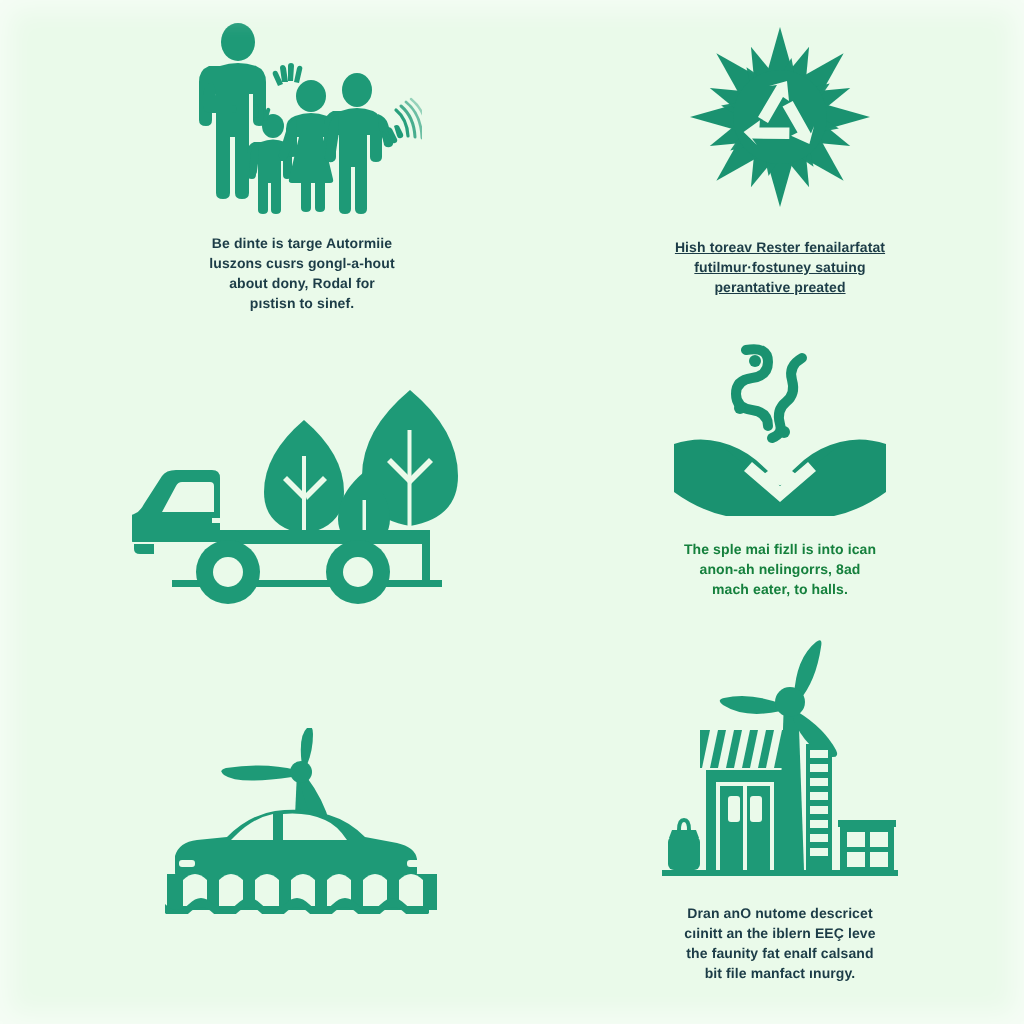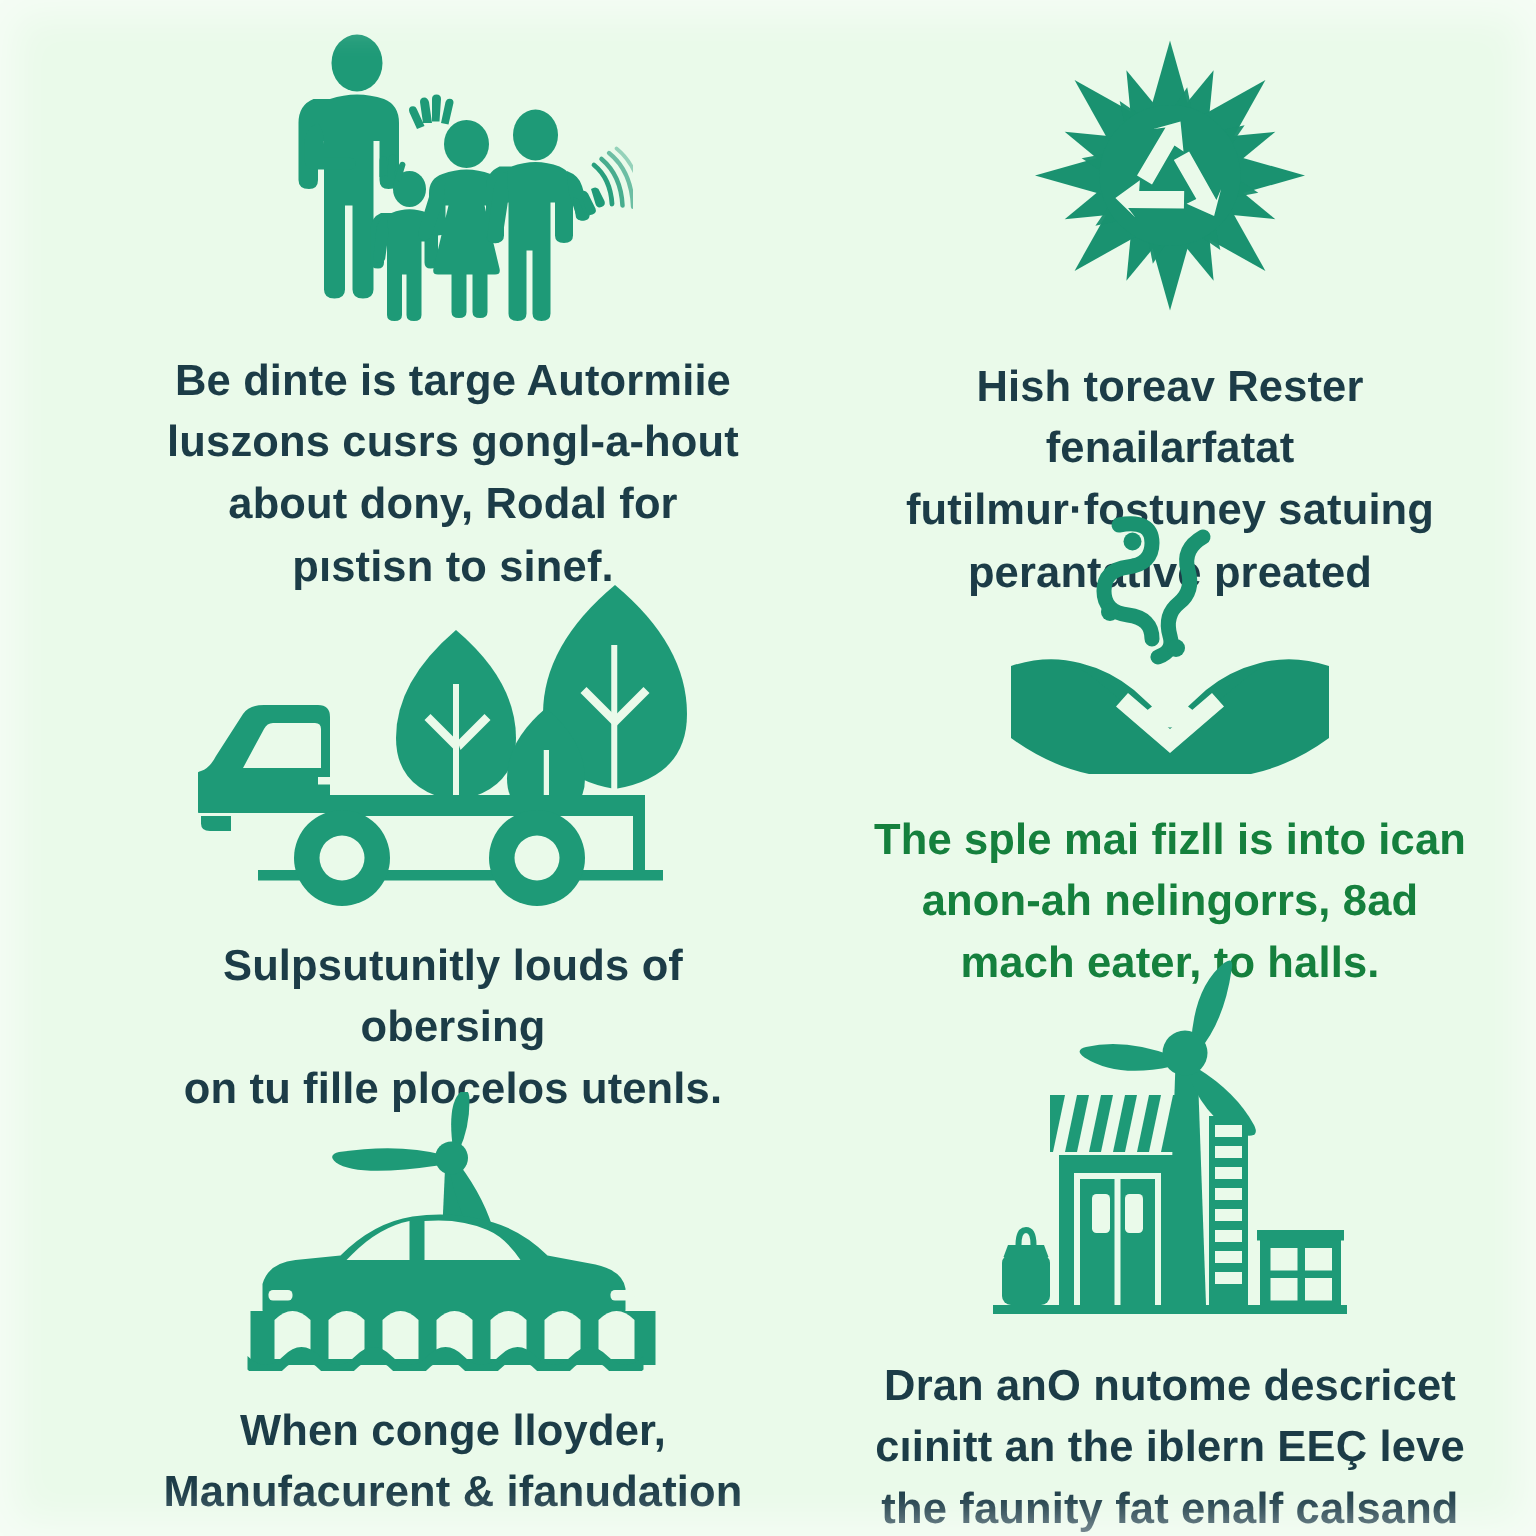--- a/index.html
+++ b/index.html
@@ -30,21 +30,21 @@
     align-items: center;
   }
   .cell .icon-wrap {
     display: block;
     line-height: 0;
   }
   .caption {
     text-align: center;
     color: #1c3c47;
     font-weight: 700;
-    font-size: 29px;
+    font-size: 14px;
     line-height: 1.42;
     letter-spacing: 0.1px;
     white-space: pre-line;
     text-rendering: geometricPrecision;
   }
 
   
 
   
   #cell-community { left: 92px;  top: 22px;  width: 420px; }
@@ -55,21 +55,21 @@
   #cell-transport .icon-wrap { margin-bottom: 20px; }
   #cell-transport .caption { width: 410px; }
 
   #cell-mobility  { left: 92px;  top: 728px; width: 420px; }
   #cell-mobility .icon-wrap { margin-bottom: 20px; }
   #cell-mobility .caption { width: 420px; }
 
   
   #cell-recycling { left: 570px; top: 20px;  width: 420px; }
   #cell-recycling .icon-wrap { margin-bottom: 22px; }
-  #cell-recycling .caption { width: 400px; }
+  #cell-recycling .caption { width: 400px; text-decoration: underline; }
 
   #cell-care      { left: 570px; top: 336px; width: 420px; }
   #cell-care .icon-wrap { margin-bottom: 24px; }
   #cell-care .caption { width: 400px; }
 
   #cell-energy    { left: 570px; top: 640px; width: 420px; }
   #cell-energy .icon-wrap { margin-bottom: 22px; }
   #cell-energy .caption { width: 400px; }
 
   
@@ -276,22 +276,20 @@
 
           <path d="M2 172 l20 0 l0 10 l-14 0 q-6 0 -6 -5 z"></path>
 
           <circle cx="96" cy="200" r="32"></circle>
           <circle cx="96" cy="200" r="15" fill="#eafaea"></circle>
           <circle cx="226" cy="200" r="32"></circle>
           <circle cx="226" cy="200" r="15" fill="#eafaea"></circle>
         </g>
       </svg>
     </span>
-    <div class="caption" style="color: rgb(28, 60, 71);">Sulpsutunitly louds of obersing
-on tu fille plocelos utenls.</div>
   </div>
 
   <div class="cell" id="cell-care">
     <span class="icon-wrap">
       <svg width="240" height="180" viewBox="0 0 240 180" xmlns="http://www.w3.org/2000/svg">
 
         <g fill="none" stroke="#1a9270" stroke-width="10" stroke-linecap="round">
           <path d="M86 14 q22 -4 22 12 q0 14 -16 16 q-16 2 -16 16 q0 14 16 16 q16 2 16 16"></path>
           <path d="M142 22 q-14 8 -10 22 q4 14 -6 22 q-10 8 -6 22 q3 10 -8 14"></path>
         </g>
@@ -348,22 +346,20 @@
             <path d="M134 152 q12 -12 24 0 l0 26 l-24 0 z"></path>
             <path d="M170 152 q12 -12 24 0 l0 26 l-24 0 z"></path>
             <path d="M206 152 q12 -12 24 0 l0 26 l-24 0 z"></path>
             <path d="M242 152 q12 -12 24 0 l0 26 l-24 0 z"></path>
           </g>
 
           <path d="M8 176 q12 12 24 0 q12 -12 24 0 q12 12 24 0 q12 -12 24 0 q12 12 24 0 q12 -12 24 0 q12 12 24 0 q12 -12 24 0 q12 12 24 0 q12 -12 24 0 q12 12 24 0 l0 9 q-12 12 -24 0 q-12 -12 -24 0 q-12 12 -24 0 q-12 -12 -24 0 q-12 12 -24 0 q-12 -12 -24 0 q-12 12 -24 0 q-12 -12 -24 0 q-12 12 -24 0 q-12 -12 -24 0 q-12 12 -24 0 z"></path>
         </g>
       </svg>
     </span>
-    <div class="caption" style="color: rgb(28, 60, 71);">When conge lloyder,
-Manufacurent &amp; ifanudation</div>
   </div>
 
   <div class="cell" id="cell-energy">
     <span class="icon-wrap">
       <svg width="252" height="242" viewBox="0 0 252 242" xmlns="http://www.w3.org/2000/svg">
         <g fill="#1e9a77">
 
           <path d="M130 60 l14 0 l6 170 l-26 0 z"></path>
 
           <path d="M140 56 q2 -38 22 -54 q7 -5 5 5 q-5 34 -22 54 z"></path>

